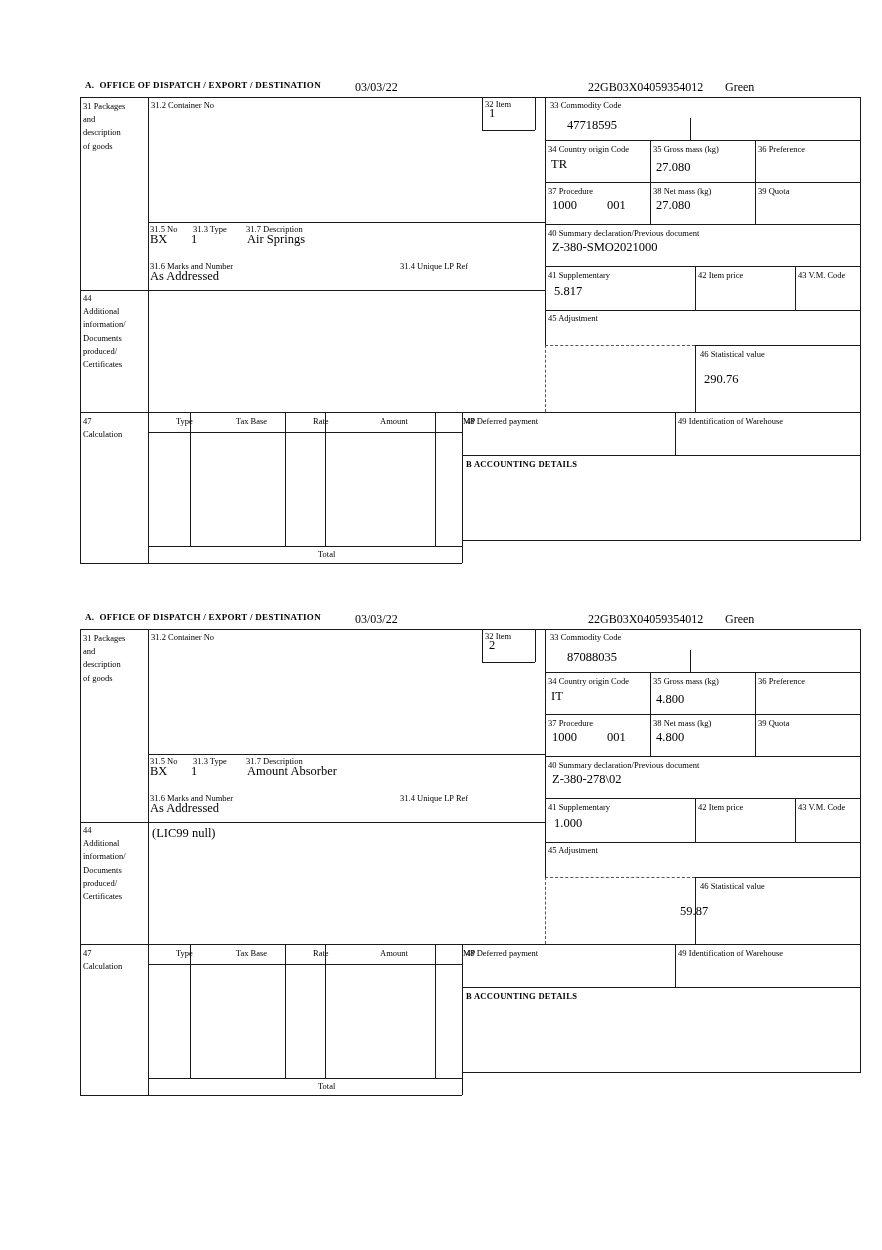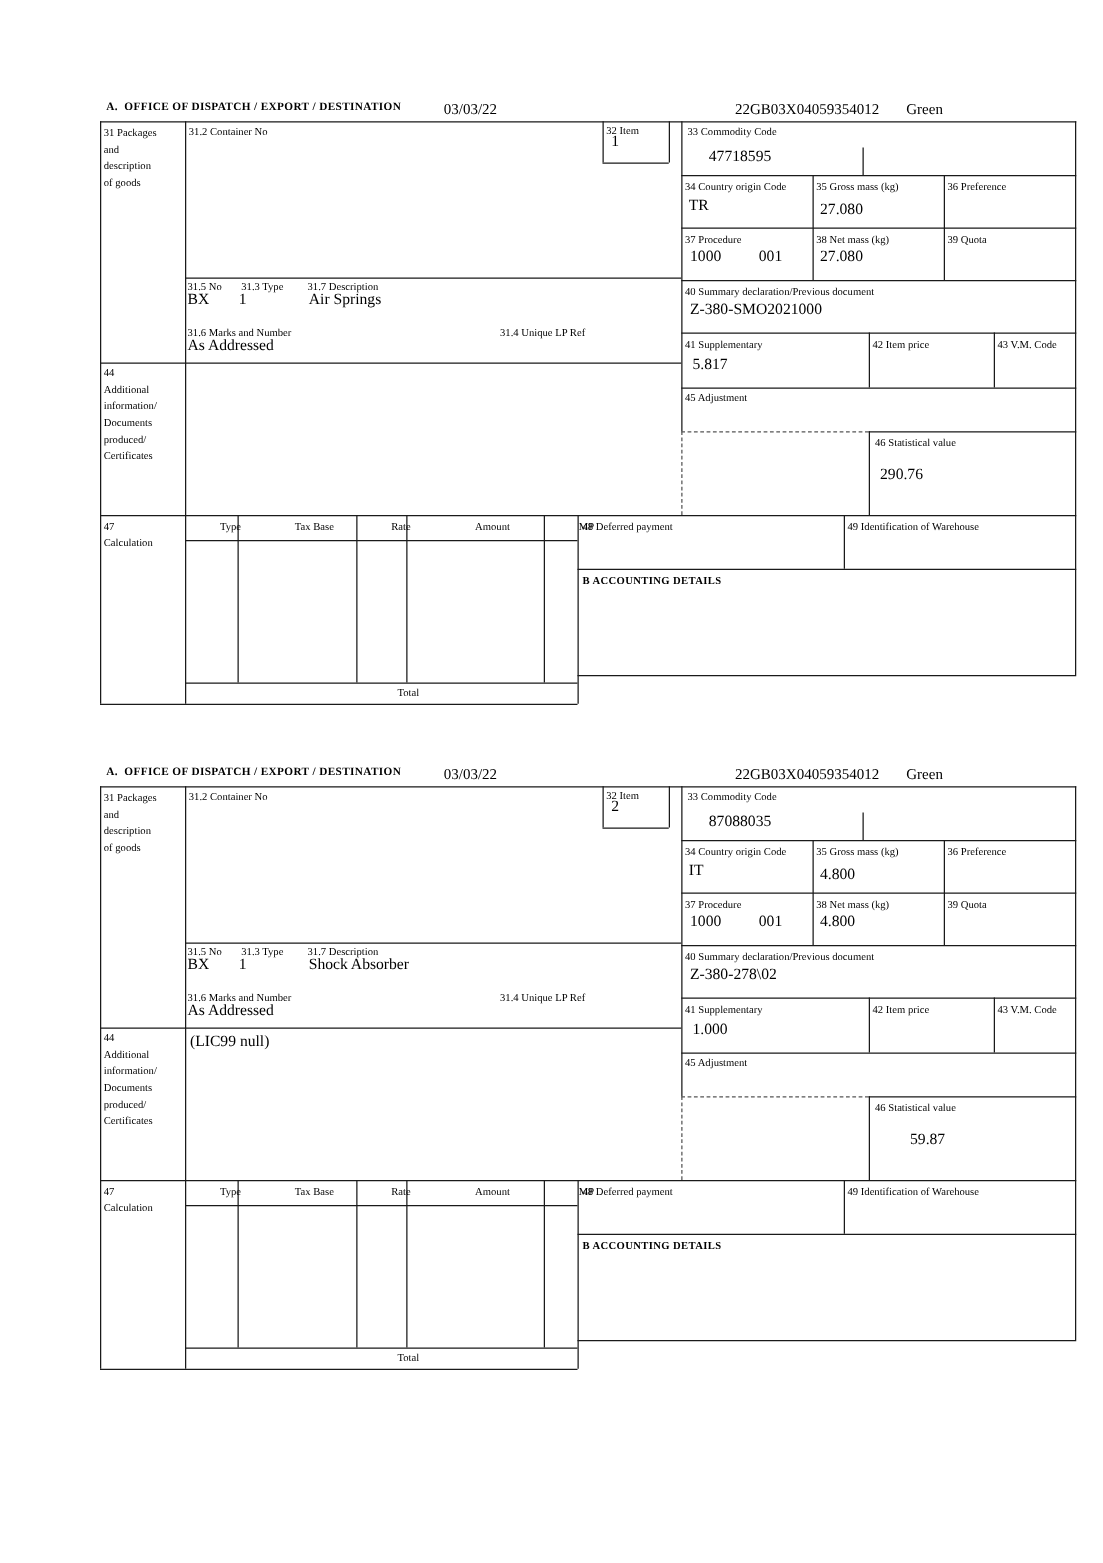--- a/index.html
+++ b/index.html
@@ -216,20 +216,20 @@
     <div class="vv" style="left:409px;top:26px">2</div>
     <div class="vv" style="left:487px;top:38px">87088035</div>
     <div class="vv" style="left:471px;top:77px">IT</div>
     <div class="vv" style="left:576px;top:80px">4.800</div>
     <div class="vv" style="left:472px;top:118px">1000</div>
     <div class="vv" style="left:527px;top:118px">001</div>
     <div class="vv" style="left:576px;top:118px">4.800</div>
     <div class="vv" style="left:472px;top:160px">Z-380-278\02</div>
     <div class="vv" style="left:70px;top:152px">BX</div>
     <div class="vv" style="left:111px;top:152px">1</div>
-    <div class="vv" style="left:167px;top:152px">Shock Absorber</div>
+    <div class="vv" style="left:167px;top:152px">Amount Absorber</div>
     <div class="vv" style="left:70px;top:189px">As Addressed</div>
     <div class="vv" style="left:474px;top:204px">1.000</div>
-    <div class="vv" style="left:648px;top:292px">59.87</div>
+    <div class="vv" style="left:600px;top:292px">59.87</div>
     <div class="vv" style="left:72px;top:214px">(LIC99 null)</div>
   </div>
 
 </div>
 
 </body></html>

